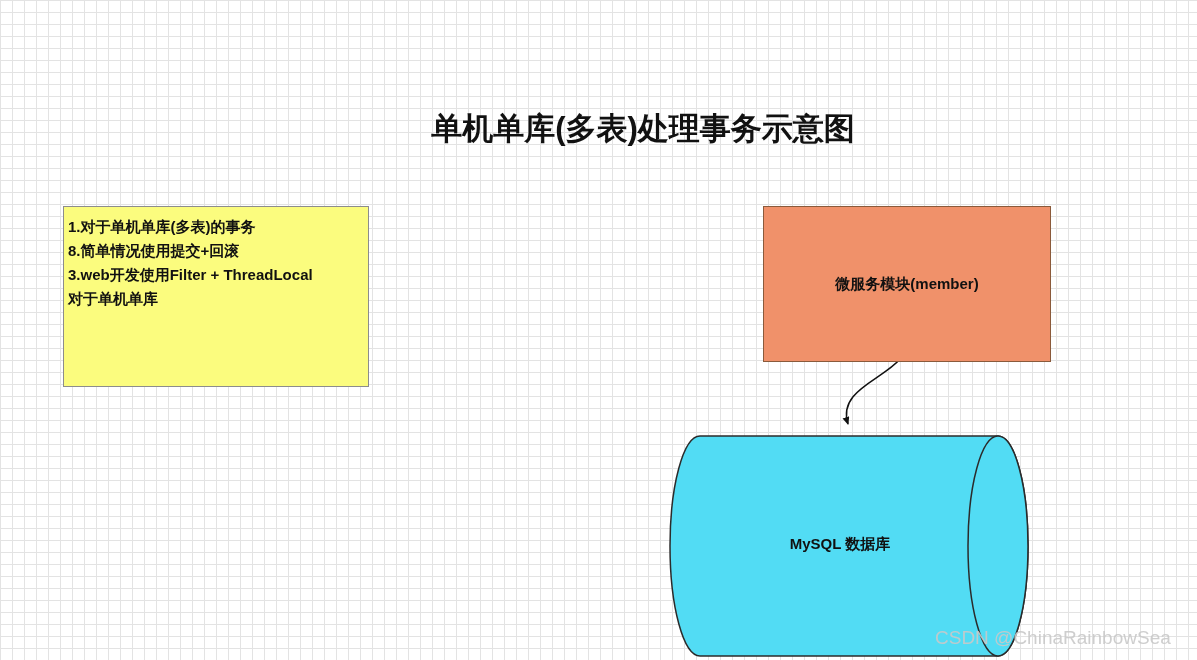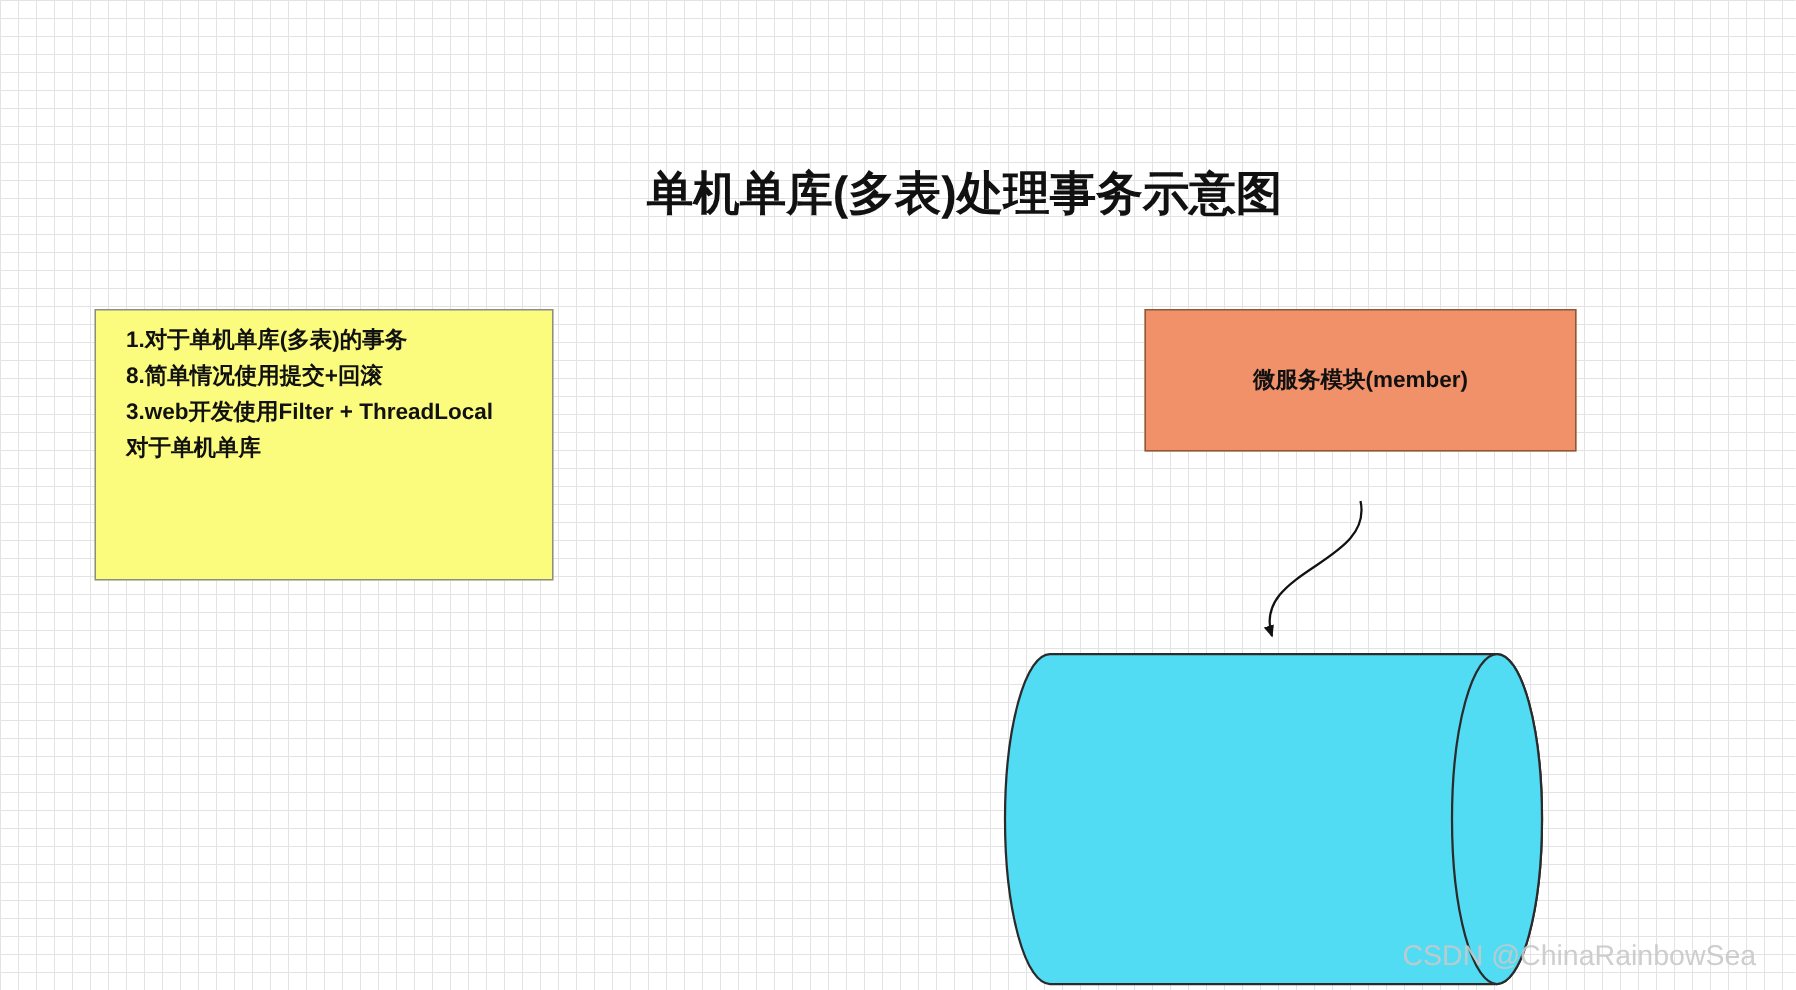--- a/index.html
+++ b/index.html
@@ -38,32 +38,32 @@
   }
   .note-box {
     position: absolute;
     left: 63px;
     top: 206px;
     width: 306px;
     height: 181px;
     box-sizing: border-box;
     background: var(--note-fill, #fbfc7e);
     border: 1px solid var(--note-border, #8c8c8c);
-    padding: 8px 20px;
+    padding: 8px 4px;
     font-size: 15px;
     font-weight: bold;
     color: #111111;
     line-height: 24px;
   }
   .service-box {
     position: absolute;
     left: 763px;
     top: 206px;
     width: 288px;
-    height: 95px;
+    height: 156px;
     box-sizing: border-box;
     background: var(--service-fill, #f0916a);
     border: 1px solid var(--service-border, #8a5a3b);
     display: flex;
     align-items: center;
     justify-content: center;
     font-size: 15px;
     font-weight: bold;
     color: #111111;
   }
@@ -126,16 +126,17 @@
     <div>1.对于单机单库(多表)的事务</div>
     <div>8.简单情况使用提交+回滚</div>
     <div>3.web开发使用Filter + ThreadLocal</div>
     <div>对于单机单库</div>
   </div>
 
   <div class="service-box">
     <span>微服务模块(member)</span>
   </div>
 
+  <div class="db-label">MySQL 数据库</div>
 
   <div class="watermark">CSDN @ChinaRainbowSea</div>
 
 </div>
 
 </body></html>

